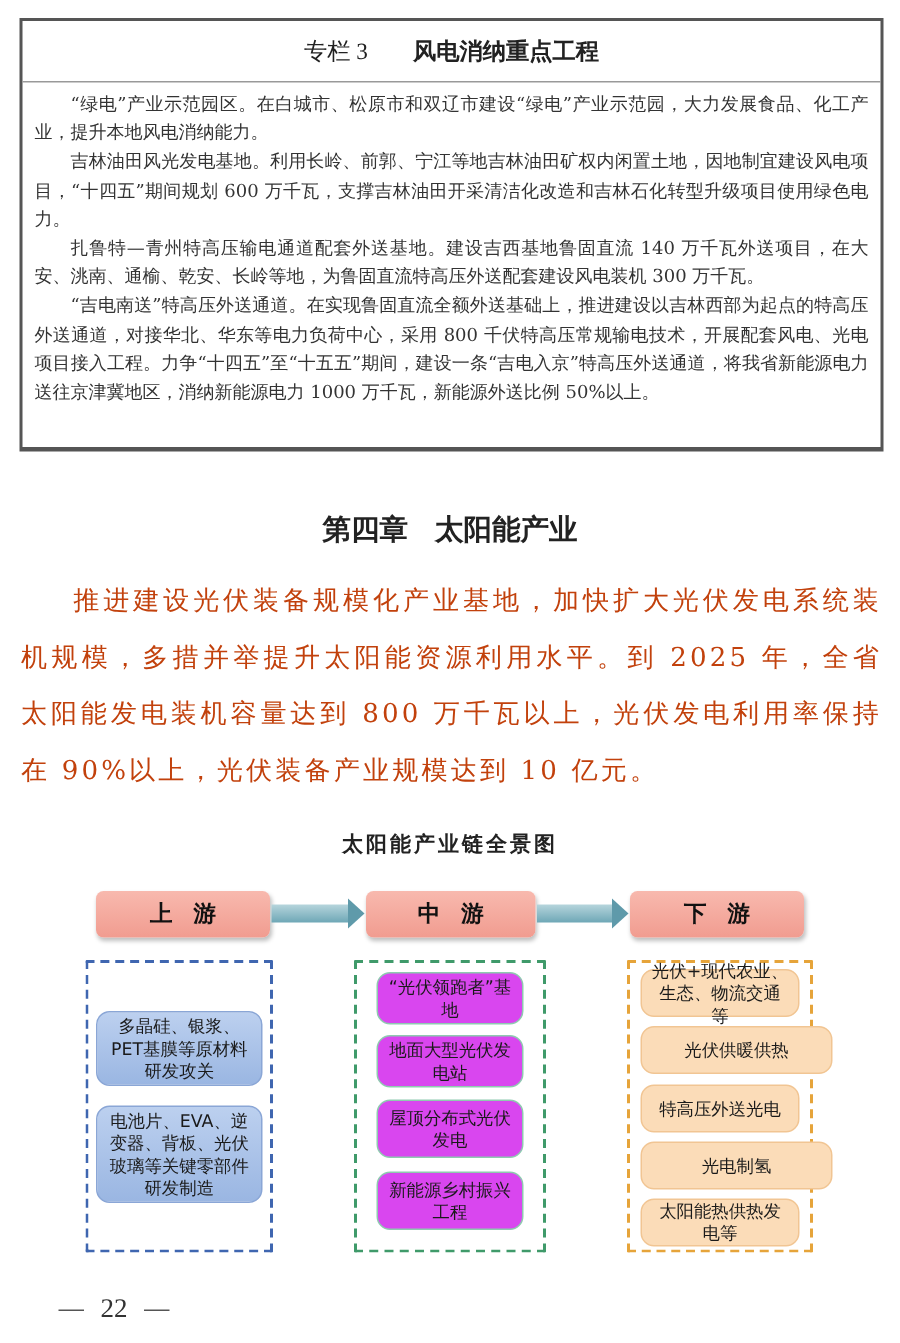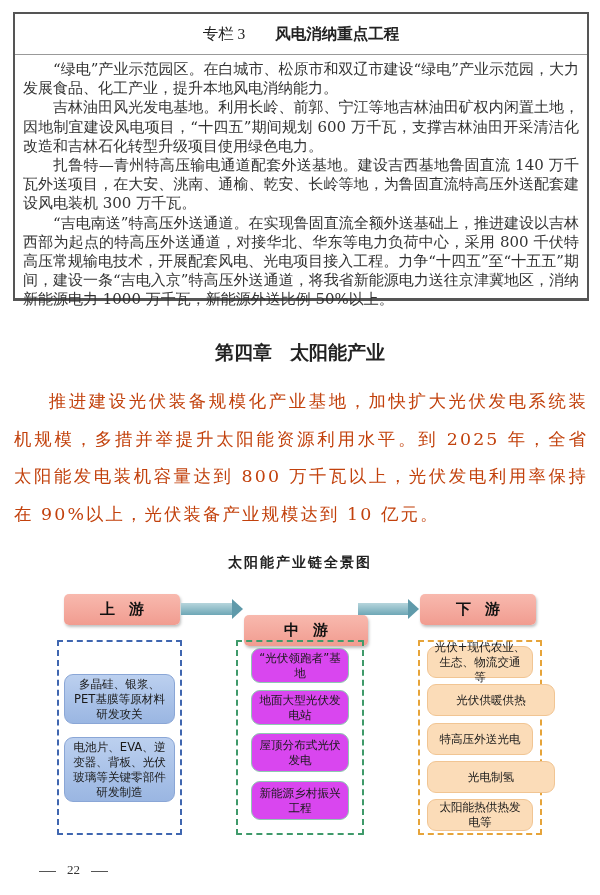--- a/index.html
+++ b/index.html
@@ -5,21 +5,21 @@
   html, body { margin: 0; padding: 0; background: #ffffff; }
   body { width: 600px; height: 895px; position: relative; overflow: hidden;
          font-family: "DejaVu Serif", "Liberation Serif", serif; color: #222; }
 
   .special-box { position: absolute; left: 13px; top: 12px; width: 572px; height: 284px;
                  border: 2px solid #555; border-bottom-width: 3px; box-sizing: content-box; }
   .special-title { height: 40px; border-bottom: 1px solid #999; text-align: center;
                    font-family: "DejaVu Sans", sans-serif; font-size: 15.5px; font-weight: bold;
                    line-height: 40px; color: #222; }
   .special-title .num { font-weight: normal; margin-right: 30px; font-family: "Liberation Serif", serif; }
-  .special-body { padding: 5px 8px 0 8px; font-size: 15px; line-height: 19.2px; color: #333; }
+  .special-body { padding: 5px 8px 0 8px; font-size: 12px; line-height: 19.2px; color: #333; }
   .special-body p { margin: 0; text-indent: 2em; text-align: justify; }
 
   .chapter-title { position: absolute; left: 0; width: 600px; top: 340px; text-align: center;
                    font-family: "DejaVu Serif", serif; font-weight: bold; font-size: 19px; color: #222; }
   .chapter-title .gap { display: inline-block; width: 18px; }
 
   .body-para { position: absolute; left: 14px; top: 383px; width: 574px; margin: 0;
                font-size: 17.4px; line-height: 37.6px; text-indent: 2em; text-align: justify;
                letter-spacing: 2.1px; color: #c2410c; }
 
@@ -47,21 +47,21 @@
 
   .item { position: absolute; box-sizing: border-box; border-radius: 9px; text-align: center;
           display: flex; align-items: center; justify-content: center;
           font-family: "DejaVu Sans", sans-serif; font-size: 11.6px; line-height: 15px; color: #1a1a1a;
           padding: 0 6px; }
   .item.up { background: linear-gradient(#bcd0ef, #9ab6e2); border: 1px solid #8aa6d6; }
   .item.mid { background: #d946ef; border: 1px solid #8ecab0; }
   .item.down { background: #fbdcb8; border: 1px solid #f1c593; }
 
   .page-number { position: absolute; top: 862px; left: 28px; font-family: "Liberation Serif", serif;
-                 font-size: 13px; color: #333; }
+                 font-size: 18px; color: #333; }
   .page-number .dash { display: inline-block; width: 17px; height: 1px; background: #555;
                        vertical-align: middle; margin: 0 11px; }
 </style>
 </head>
 <body>
 
 <div class="special-box">
   <div class="special-title">
     <span class="num">专栏 3</span><span>风电消纳重点工程</span>
   </div>
@@ -79,21 +79,21 @@
 
 <p class="body-para">推进建设光伏装备规模化产业基地，加快扩大光伏发电系统装机规模，多措并举提升太阳能资源利用水平。到 2025 年，全省太阳能发电装机容量达到 800 万千瓦以上，光伏发电利用率保持在 90%以上，光伏装备产业规模达到 10 亿元。</p>
 
 <div class="chart-title">太阳能产业链全景图</div>
 
 <div class="stage-header" style="left:64px;width:116px;">上游</div>
 <div class="arrow" style="left:181px;width:62px;">
     <div class="shaft"></div>
     <div class="head"></div>
   </div>
-<div class="stage-header" style="left:244px;width:124px;margin-top:21px;">中游</div>
+<div class="stage-header" style="left:244px;width:113px;">中游</div>
 <div class="arrow" style="left:358px;width:61px;">
     <div class="shaft"></div>
     <div class="head"></div>
   </div>
 <div class="stage-header" style="left:420px;width:116px;">下游</div>
 
 <div class="panel up" style="left:57px;width:125px;"></div>
 <div class="item up" style="left:64px;top:674px;width:111px;height:50px;">多晶硅、银浆、PET基膜等原材料研发攻关</div>
 <div class="item up" style="left:64px;top:737px;width:111px;height:65px;">电池片、EVA、逆变器、背板、光伏玻璃等关键零部件研发制造</div>
 

